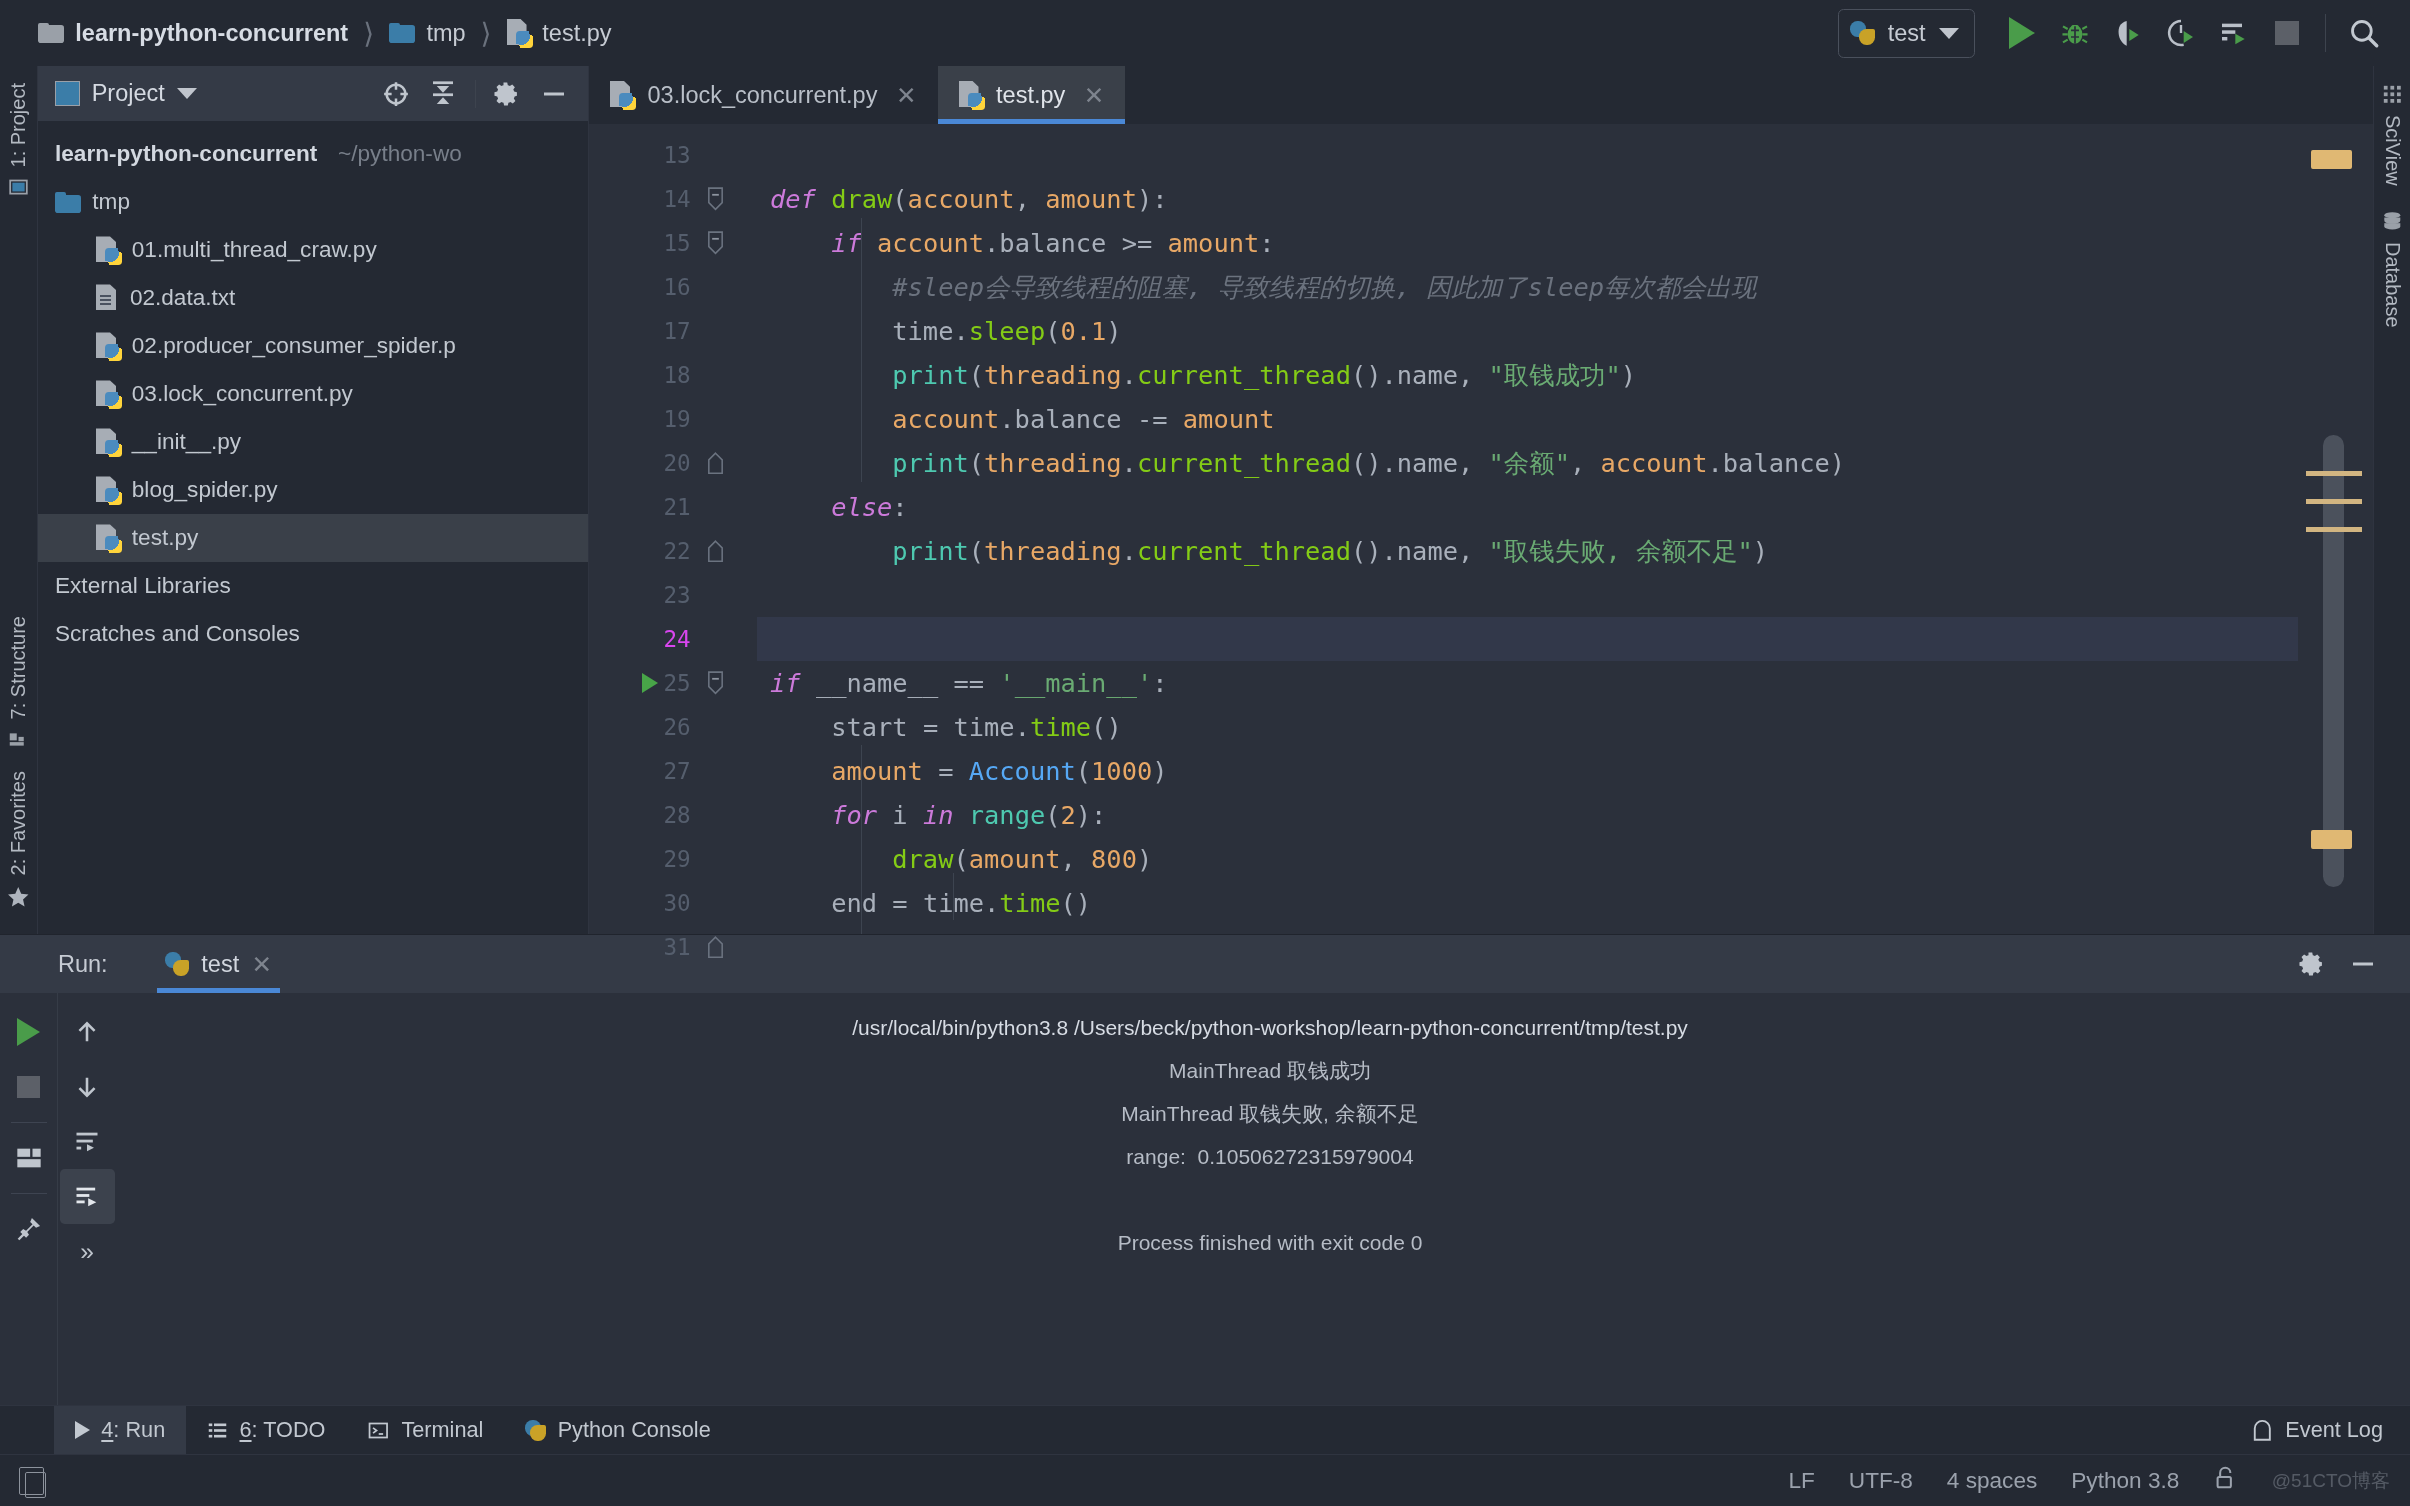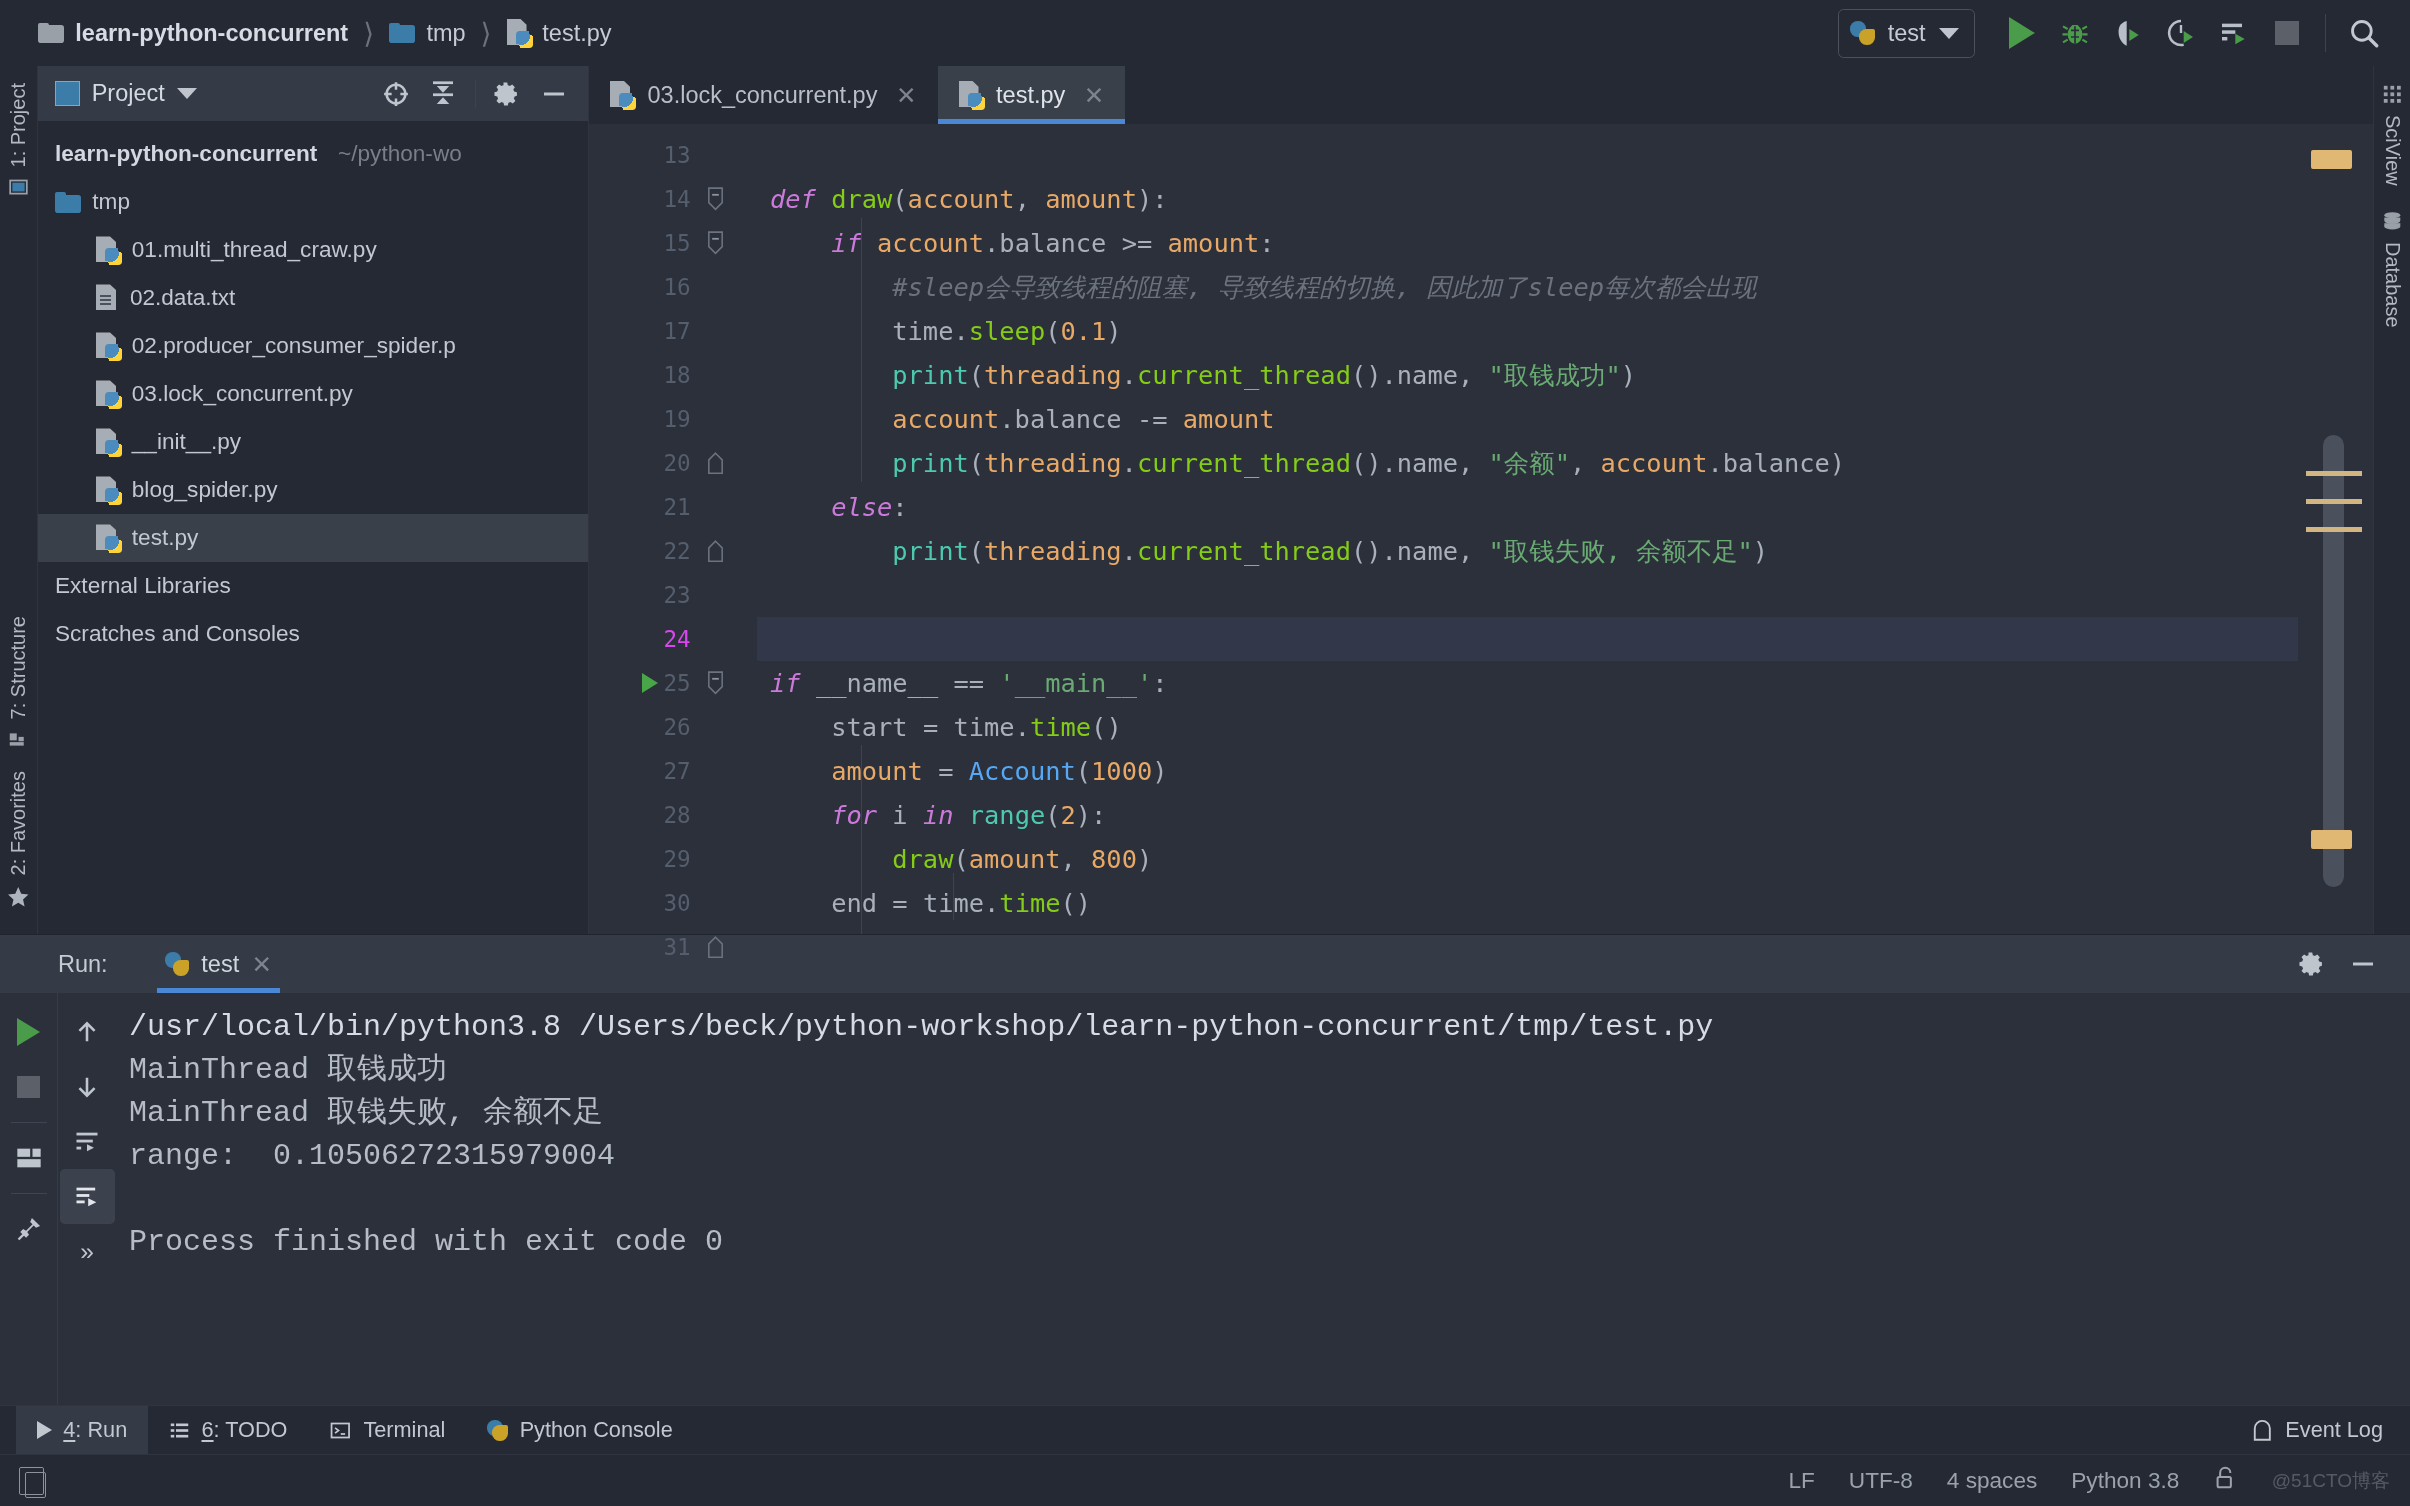--- a/index.html
+++ b/index.html
@@ -161,29 +161,29 @@
   .run-tab .x { color:#7e848e; font-size: 24.5px; }
   .rh-right { margin-left:auto; display:flex; align-items:center; gap: 5.6px; padding-right: 26px; }
 
   .run-body { flex:1; display:flex; min-height:0; }
   .run-tools { width: 58px; flex:0 0 58px; background:#2b303b; display:flex; flex-direction:column; align-items:center; padding-top: 11.3px; gap: 0; border-right:0.9px solid #363c47;}
   .run-tools2 { width: 58px; flex:0 0 58px; background:#2b303b; display:flex; flex-direction:column; align-items:center; padding-top: 11.3px; gap: 0; }
   .rt-btn { width: 55px; height: 55px; display:flex; align-items:center; justify-content:center; cursor:pointer; }
   .rt-btn.active { background:#3c424d; border-radius:4.7px; }
   .rt-sep { width: 36px; height:0.9px; background:#3e4451; margin: 7.5px 0; }
   .console {
-    flex:1; background:#2b303b; font-family:Liberation Mono, monospace; font-size: 30px;
-    color:#b6bcc6; padding: 13px 0 0 13px; white-space:pre; overflow:hidden; line-height: 43px;
+    flex:1; background:#2b303b; font-family:Liberation Sans, sans-serif; font-size: 21px;
+    color:#b6bcc6; padding: 13px 0 0 13px; white-space:pre; overflow:hidden; line-height: 43px; text-align: center;
   }
   .console .cmdline { color:#d7dce4; }
 
   
   .bottombar {
     height: 49px; flex:0 0 49px; background:#242933; display:flex; align-items:center;
-    padding-left: 16px; border-top:0.9px solid #2f3440;
+    padding-left: 54px; border-top:0.9px solid #2f3440;
   }
   .bb-item { display:flex; align-items:center; gap:11.3px; color:#c2c8d0; font-size:21.7px; padding: 0 21px; height:100%; cursor:pointer;}
   .bb-item.active { background:#343a46; }
   .bb-item u { text-underline-offset: 2.8px; }
   .bb-right { margin-left:auto; display:flex; align-items:flex-end; gap: 11.3px; padding-right: 28px; }
 
   .statusbar {
     height: 53px; flex:0 0 53px; background:#242933; display:flex; align-items:center;
     padding-left: 19px; border-top:0.9px solid #2f3440; color:#9ba2ad; font-size:22.6px;
   }

